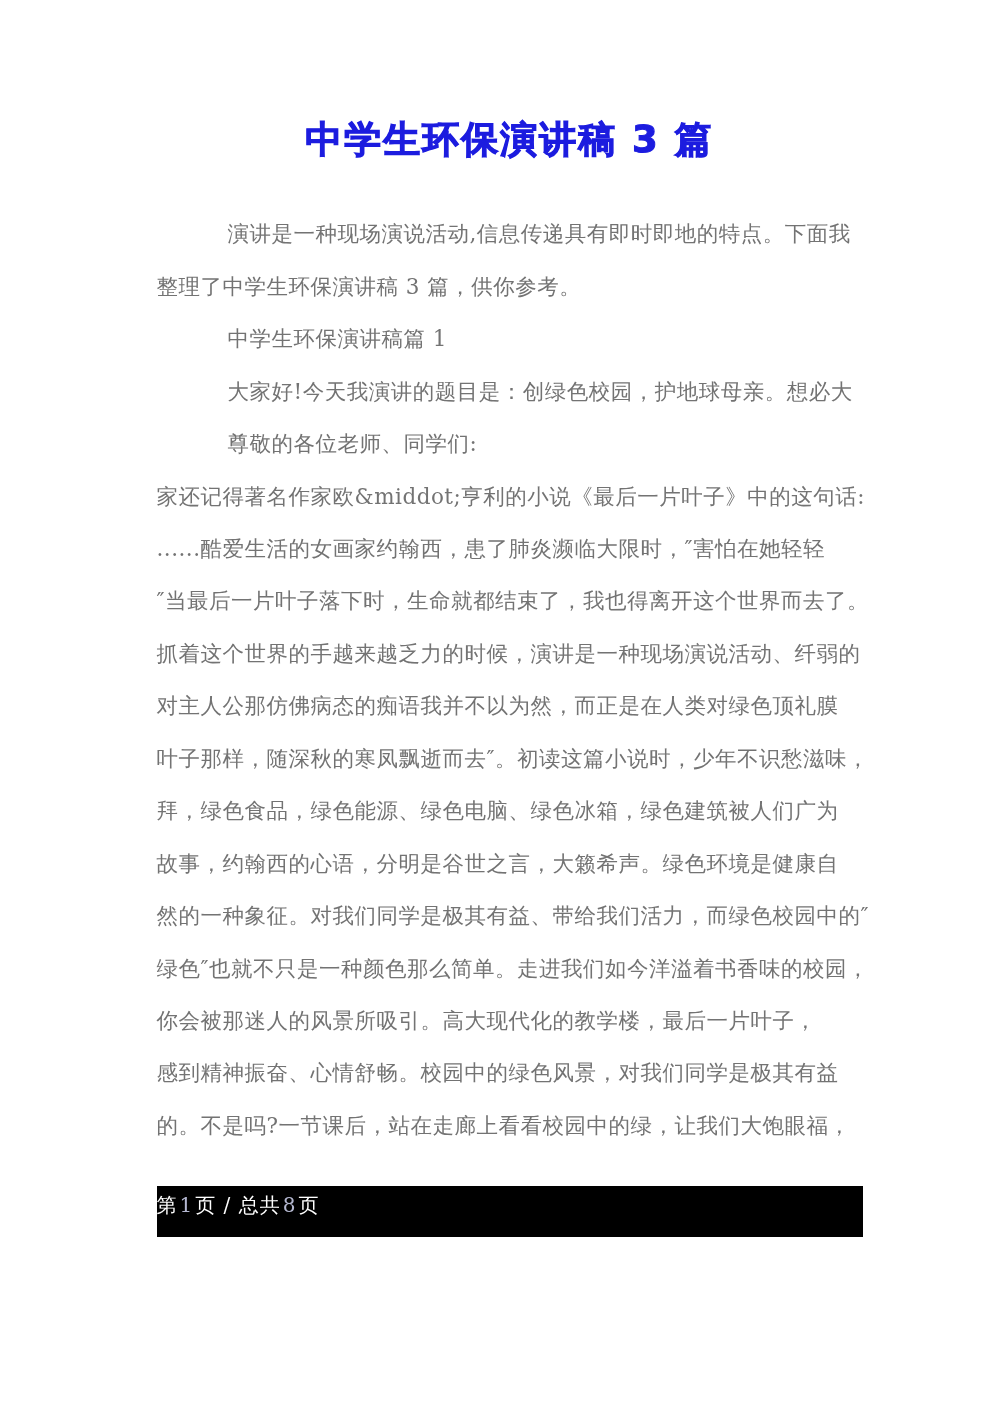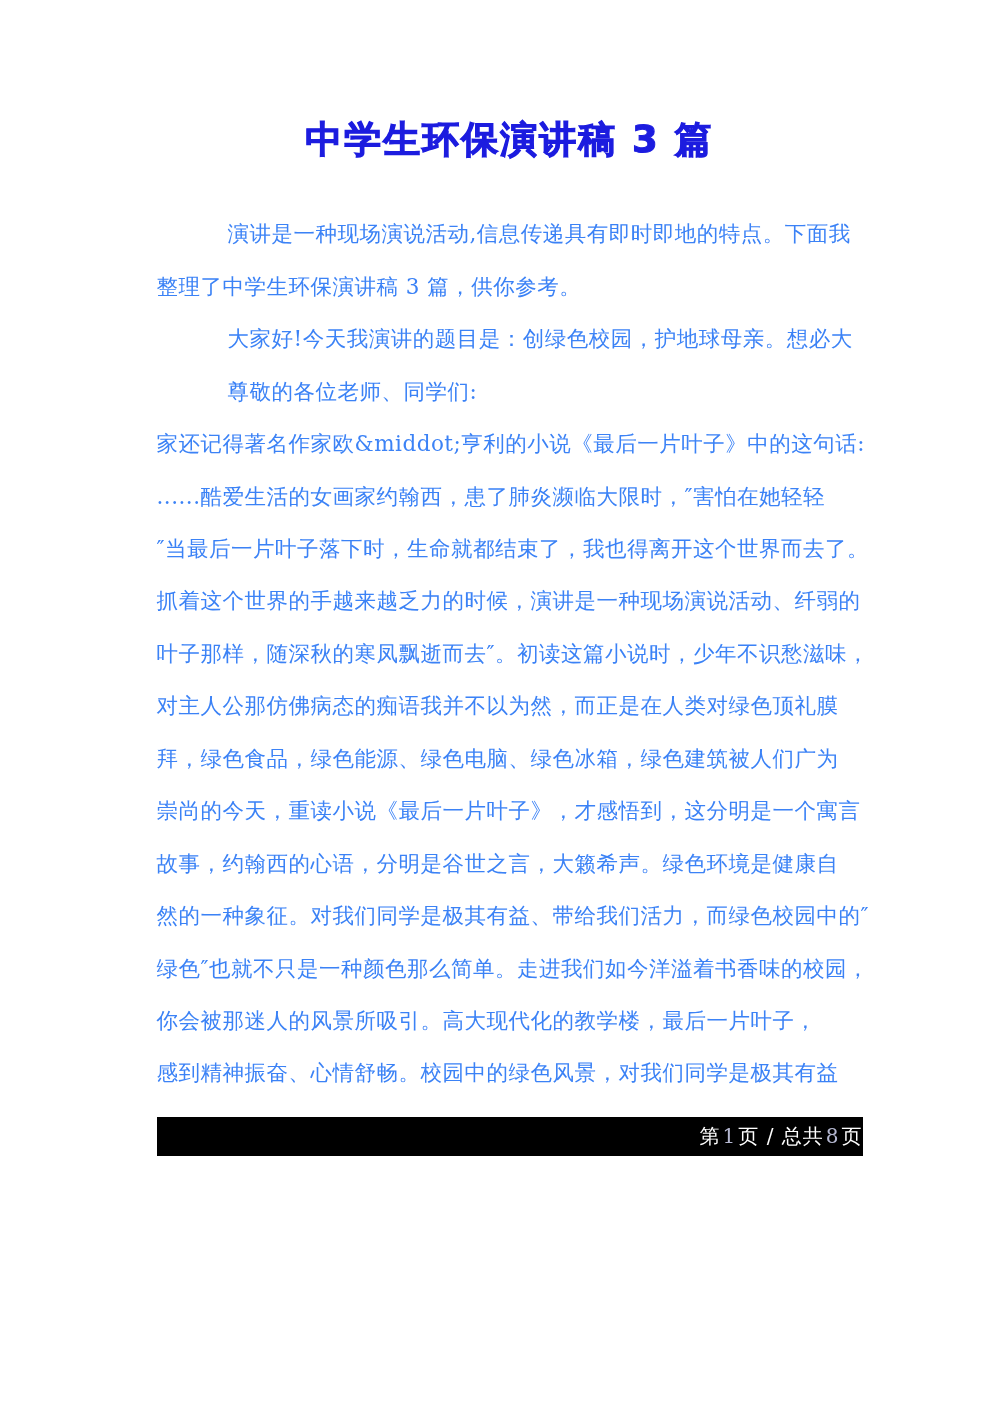--- a/index.html
+++ b/index.html
@@ -22,68 +22,69 @@
     line-height: 1.2;
     font-weight: 900;
     color: #1c1cdf;
     letter-spacing: 2px;
     -webkit-text-stroke: 1px #1c1cdf;
   }
   .doc-body {
     width: 706px;
     margin: 46px auto 0 auto;
     font-size: 21.5px;
-    color: #3b82f6;
+    color: #737373;
   }
   .line {
     height: 52.45px;
     line-height: 52.45px;
     white-space: nowrap;
     letter-spacing: 0.5px;
   }
   .line.indent { text-indent: 71px; }
   .footer-bar {
     width: 706px;
-    height: 39px;
-    margin: 17px auto 0 auto;
+    height: 51px;
+    margin: 34px auto 0 auto;
     background: #000000;
     color: #ffffff;
-    text-align: right;
+    text-align: left;
     line-height: 39px;
     font-size: 20px;
     letter-spacing: 1px;
   }
   .footer-bar .pagenum {
     color: #b4b7d0;
     font-family: "DejaVu Serif", serif;
     padding: 0 2px;
   }
 </style>
 </head>
 <body>
 
 <div class="page">
 
   <div class="doc-title" style="color: rgb(28, 28, 223);">中学生环保演讲稿 3 篇</div>
 
   <div class="doc-body">
       <div class="line indent">演讲是一种现场演说活动,信息传递具有即时即地的特点。下面我</div>
       <div class="line">整理了中学生环保演讲稿 3 篇，供你参考。</div>
+      <div class="line indent">中学生环保演讲稿篇 1</div>
       <div class="line indent">大家好!今天我演讲的题目是：创绿色校园，护地球母亲。想必大</div>
       <div class="line indent">尊敬的各位老师、同学们:</div>
       <div class="line">家还记得著名作家欧&amp;middot;亨利的小说《最后一片叶子》中的这句话:</div>
       <div class="line">......酷爱生活的女画家约翰西，患了肺炎濒临大限时，″害怕在她轻轻</div>
       <div class="line">″当最后一片叶子落下时，生命就都结束了，我也得离开这个世界而去了。</div>
       <div class="line">抓着这个世界的手越来越乏力的时候，演讲是一种现场演说活动、纤弱的</div>
+      <div class="line">对主人公那仿佛病态的痴语我并不以为然，而正是在人类对绿色顶礼膜</div>
       <div class="line">叶子那样，随深秋的寒凤飘逝而去″。初读这篇小说时，少年不识愁滋味，</div>
-      <div class="line">对主人公那仿佛病态的痴语我并不以为然，而正是在人类对绿色顶礼膜</div>
       <div class="line">拜，绿色食品，绿色能源、绿色电脑、绿色冰箱，绿色建筑被人们广为</div>
-      <div class="line">崇尚的今天，重读小说《最后一片叶子》，才感悟到，这分明是一个寓言</div>
       <div class="line">故事，约翰西的心语，分明是谷世之言，大籁希声。绿色环境是健康自</div>
       <div class="line">然的一种象征。对我们同学是极其有益、带给我们活力，而绿色校园中的″</div>
       <div class="line">绿色″也就不只是一种颜色那么简单。走进我们如今洋溢着书香味的校园，</div>
       <div class="line">你会被那迷人的风景所吸引。高大现代化的教学楼，最后一片叶子，</div>
       <div class="line">感到精神振奋、心情舒畅。校园中的绿色风景，对我们同学是极其有益</div>
+      <div class="line">的。不是吗?一节课后，站在走廊上看看校园中的绿，让我们大饱眼福，</div>
     </div>
 
   <div class="footer-bar" style="background: rgb(0, 0, 0);"><span>第</span><span class="pagenum" style="color: rgb(180, 183, 208);">1</span><span>页 / 总共</span><span class="pagenum" style="color: rgb(180, 183, 208);">8</span><span>页</span></div>
 
 </div>
 
 </body></html>

